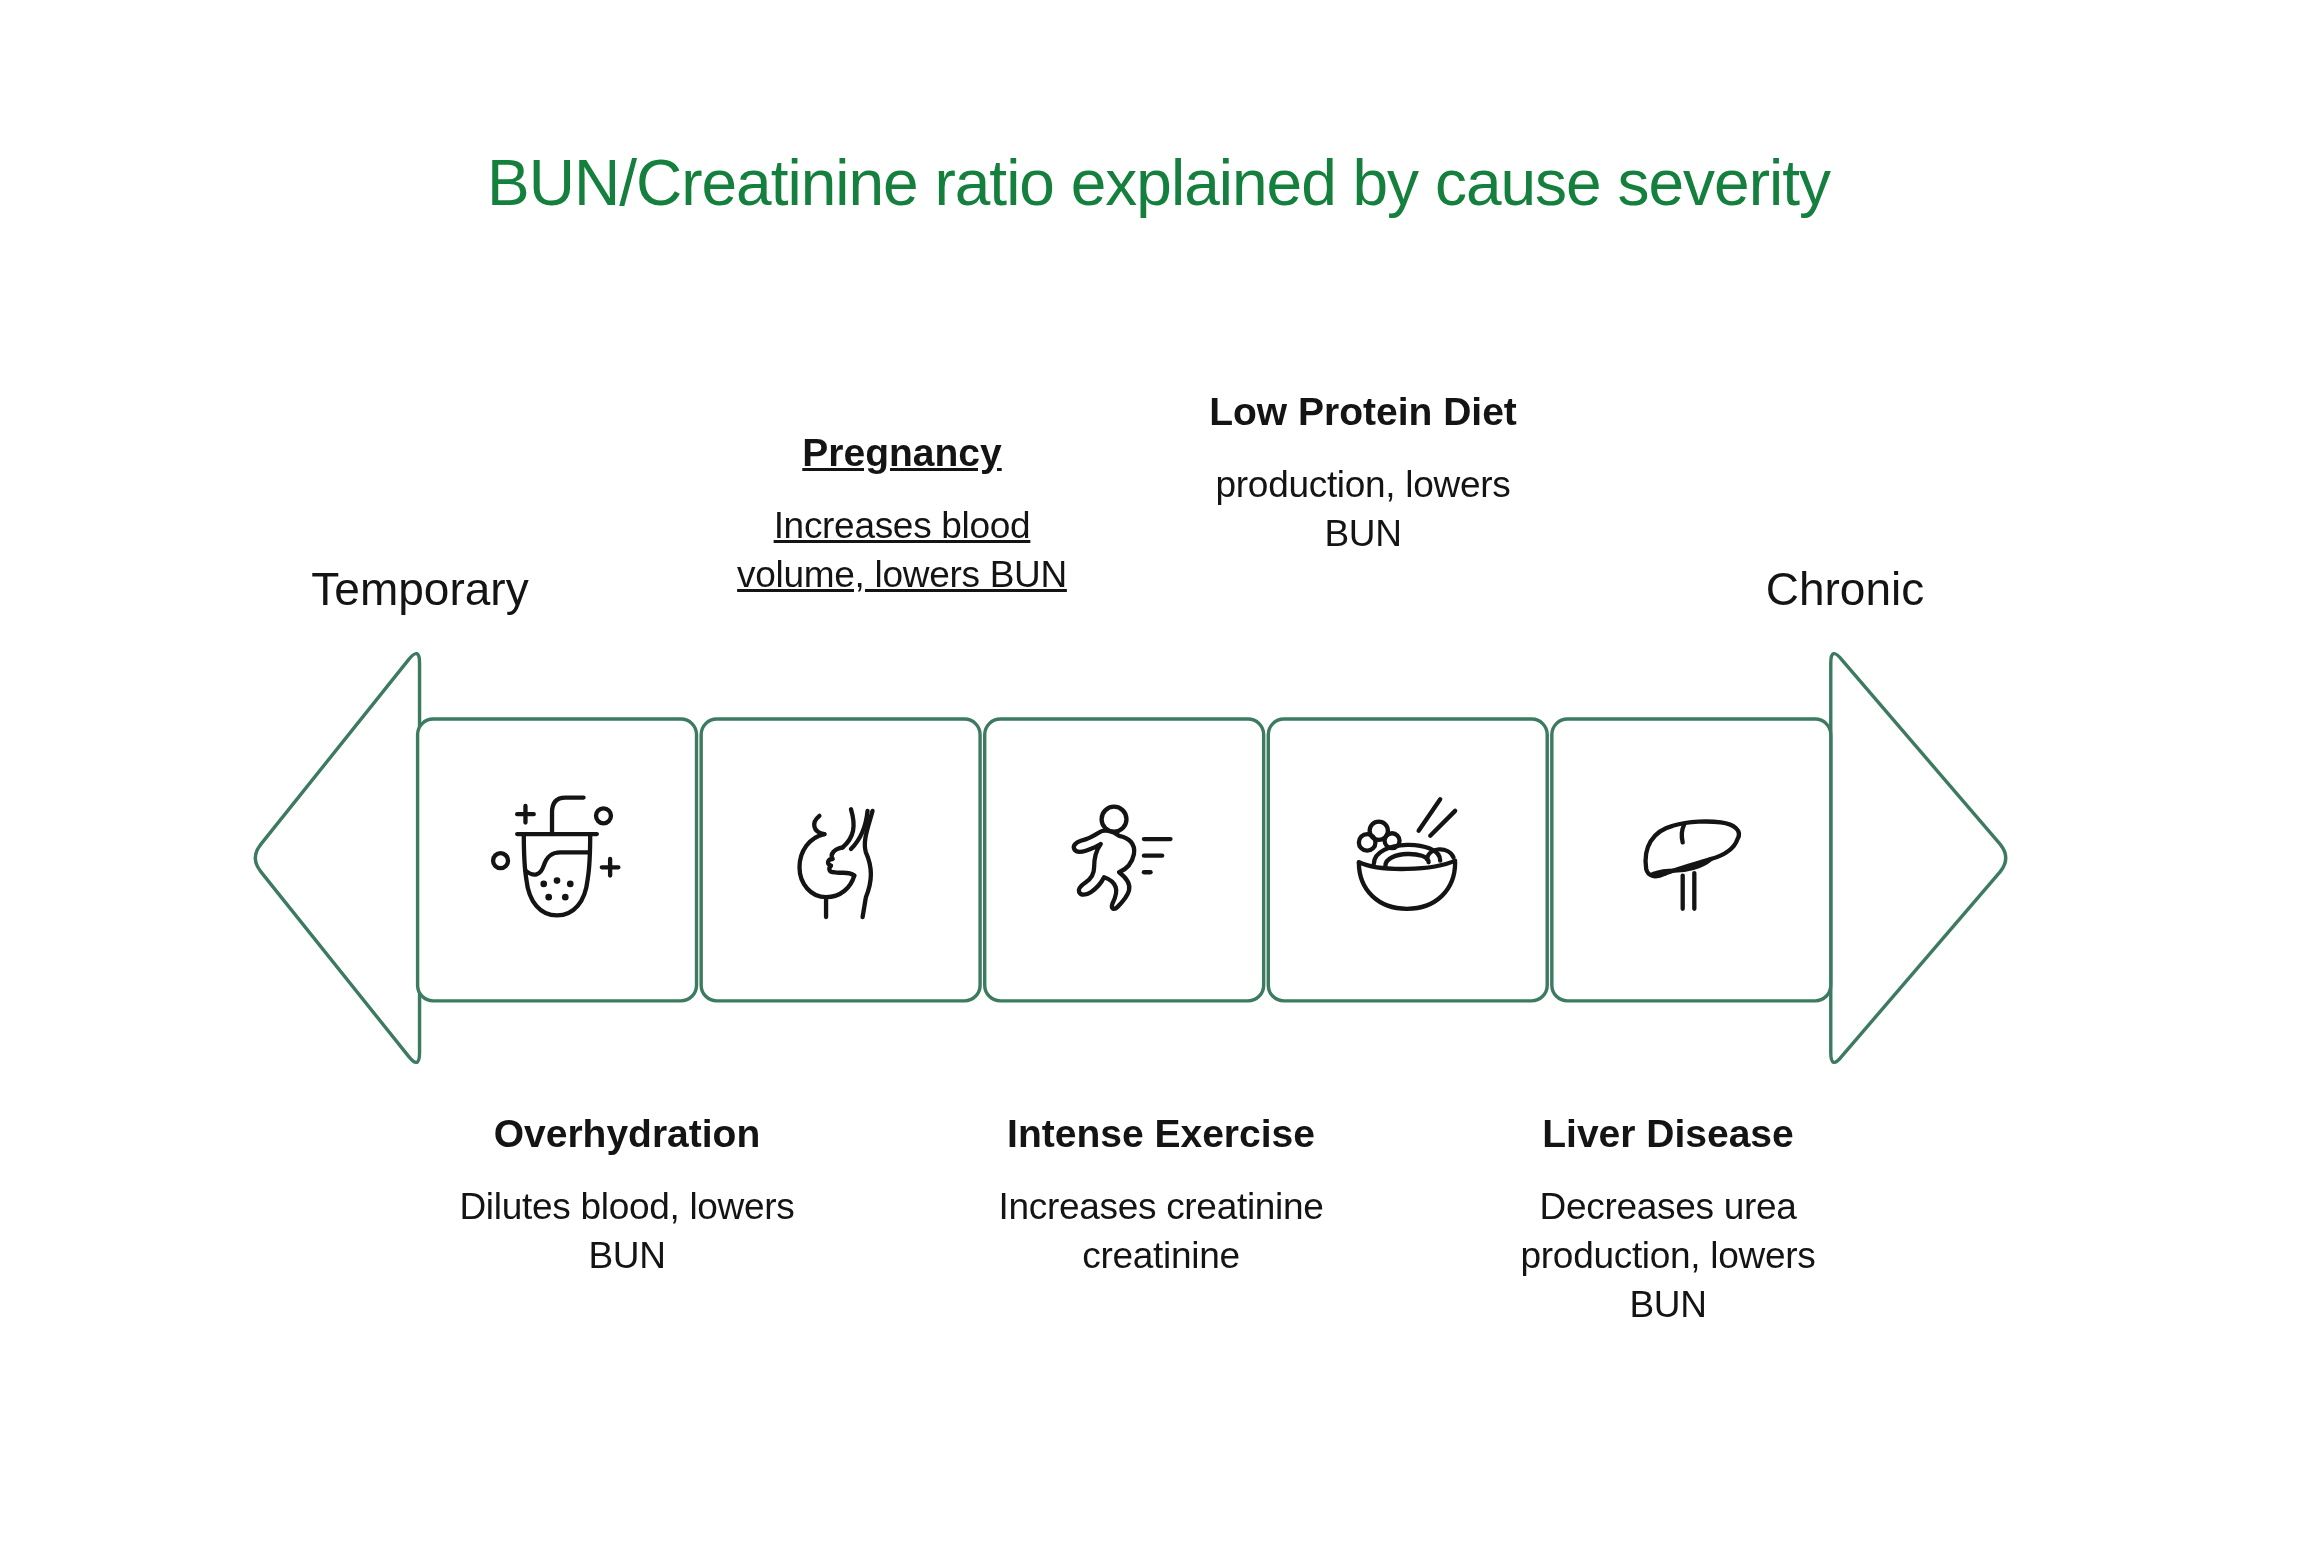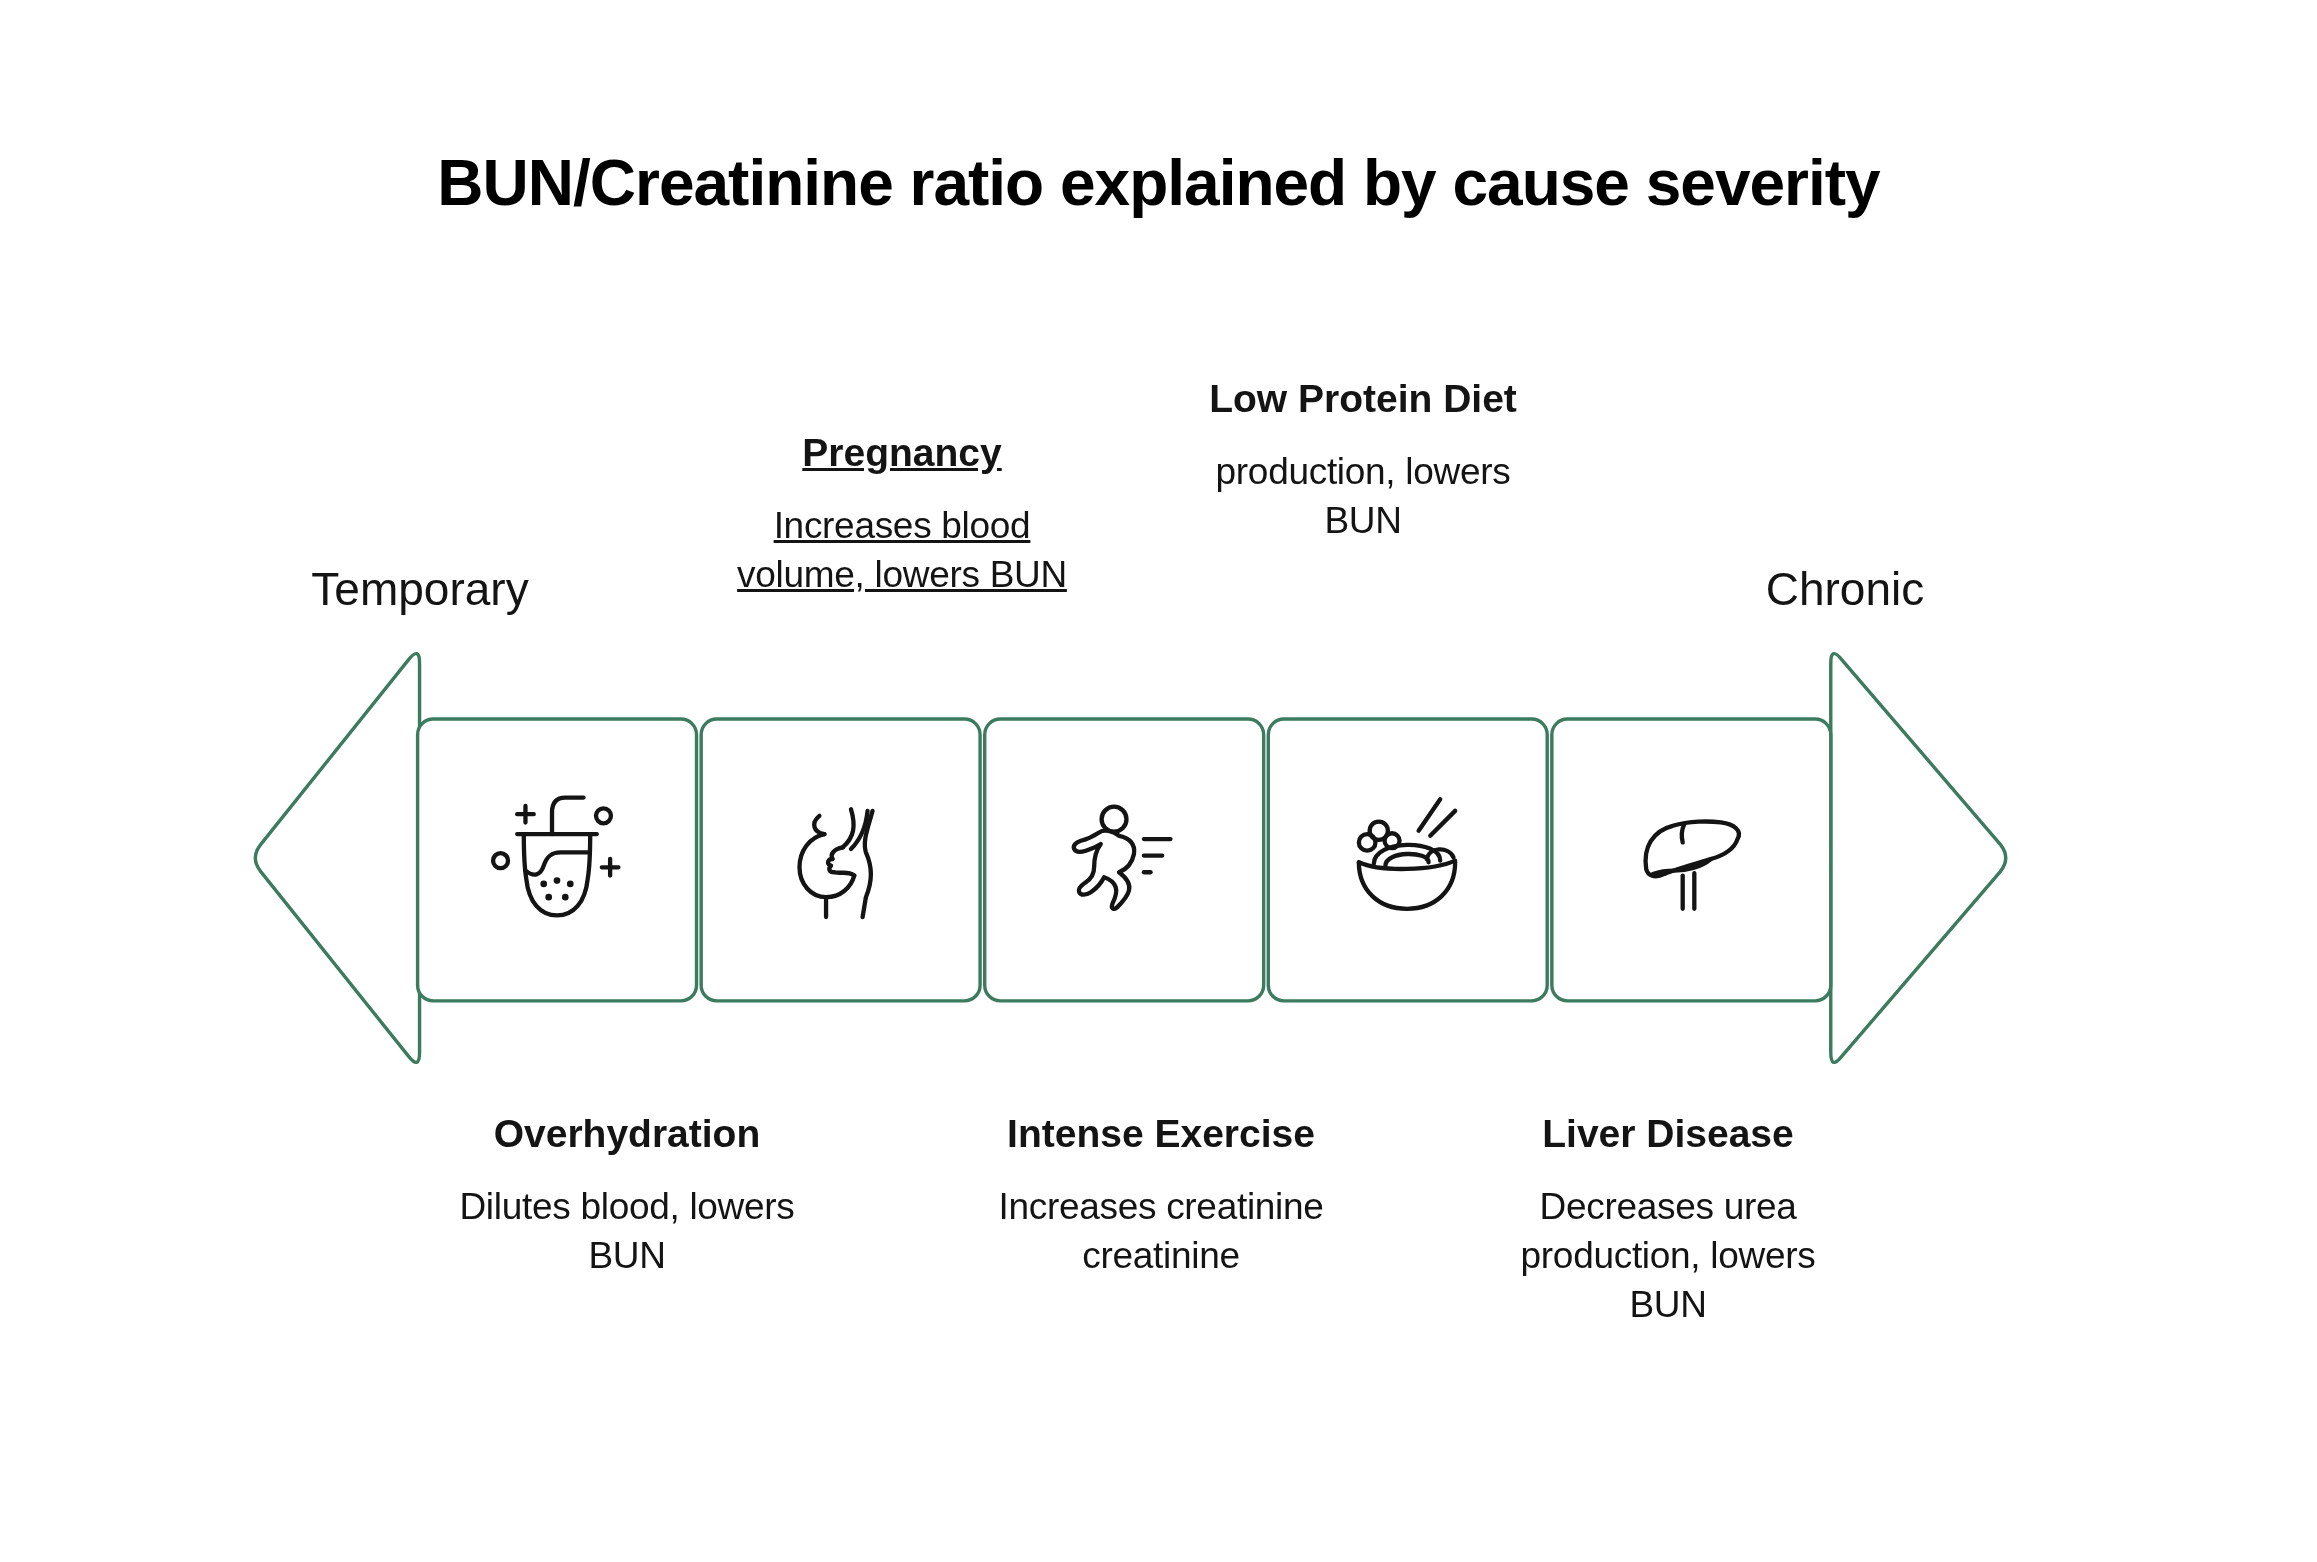--- a/index.html
+++ b/index.html
@@ -7,22 +7,22 @@
     position:relative;
     width:2317px; height:1562px;
     background:#fff;
     font-family:"Liberation Sans", sans-serif;
     color:#141414;
     overflow:hidden;
   }
   .title {
     position:absolute; left:0; right:0; top:146px;
     text-align:center;
-    font-size:64px; font-weight:700; letter-spacing:-1px;
-    color:#000000;
+    font-size:64px; font-weight:400; letter-spacing:-1px;
+    color:#15803d;
   }
   .side-label {
     position:absolute; transform:translateX(-50%);
     font-size:46px; line-height:51px; white-space:nowrap;
   }
   .cause-col {
     position:absolute; transform:translateX(-50%);
     text-align:center; white-space:nowrap;
   }
   .cause-heading {
@@ -48,21 +48,21 @@
 
   <div class="side-label" style="left:420px; top:564px;">Temporary</div>
   <div class="side-label" style="left:1835px; top:564px;margin-left:10px;">Chronic</div>
 
   <div class="cause-col" style="left:902px; top:429px;text-decoration:underline;">
     <div class="cause-heading">Pregnancy</div>
     <div class="cause-line">Increases blood</div>
     <div class="cause-line">volume, lowers BUN</div>
   </div>
 
-  <div class="cause-col" style="left:1363px; top:375px;text-align:center;">
+  <div class="cause-col" style="left:1363px; top:388px;text-align:center;">
     <div class="cause-heading">Low Protein Diet</div>
     <div class="cause-line">production, lowers</div>
     <div class="cause-line">BUN</div>
   </div>
 
   <div class="cause-col" style="left:627px; top:1110px;">
     <div class="cause-heading">Overhydration</div>
     <div class="cause-line">Dilutes blood, lowers</div>
     <div class="cause-line">BUN</div>
   </div>

